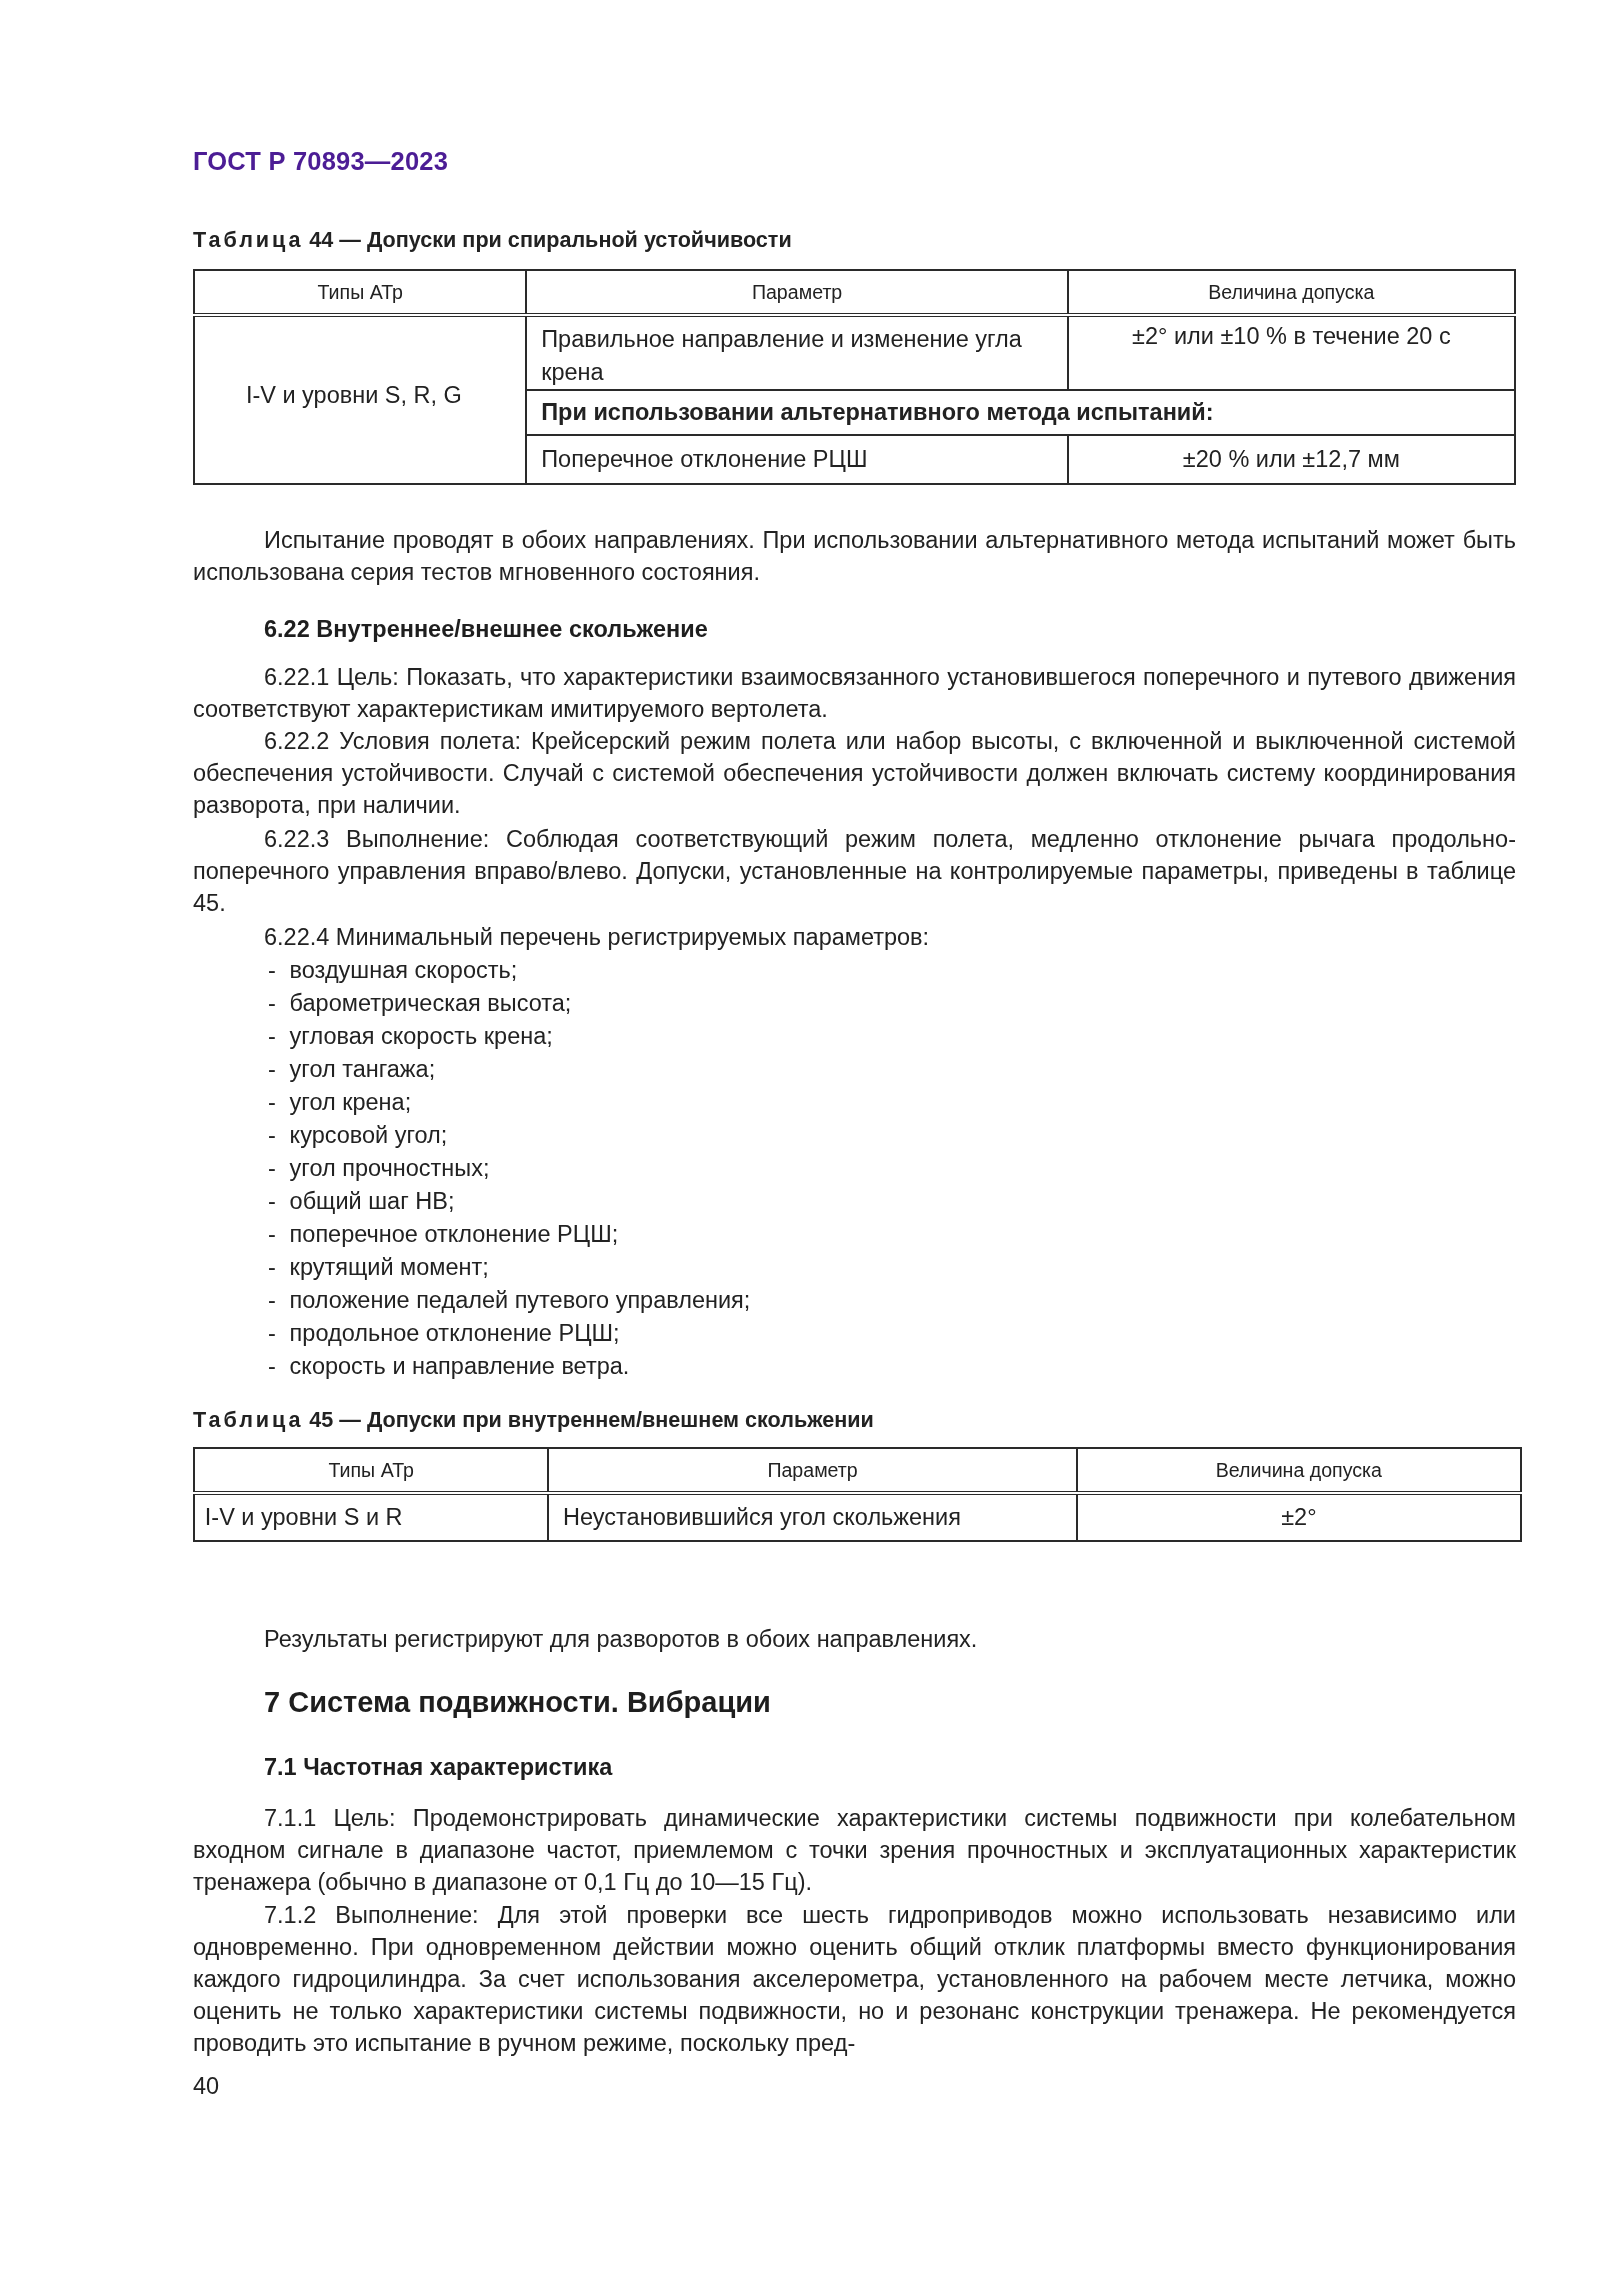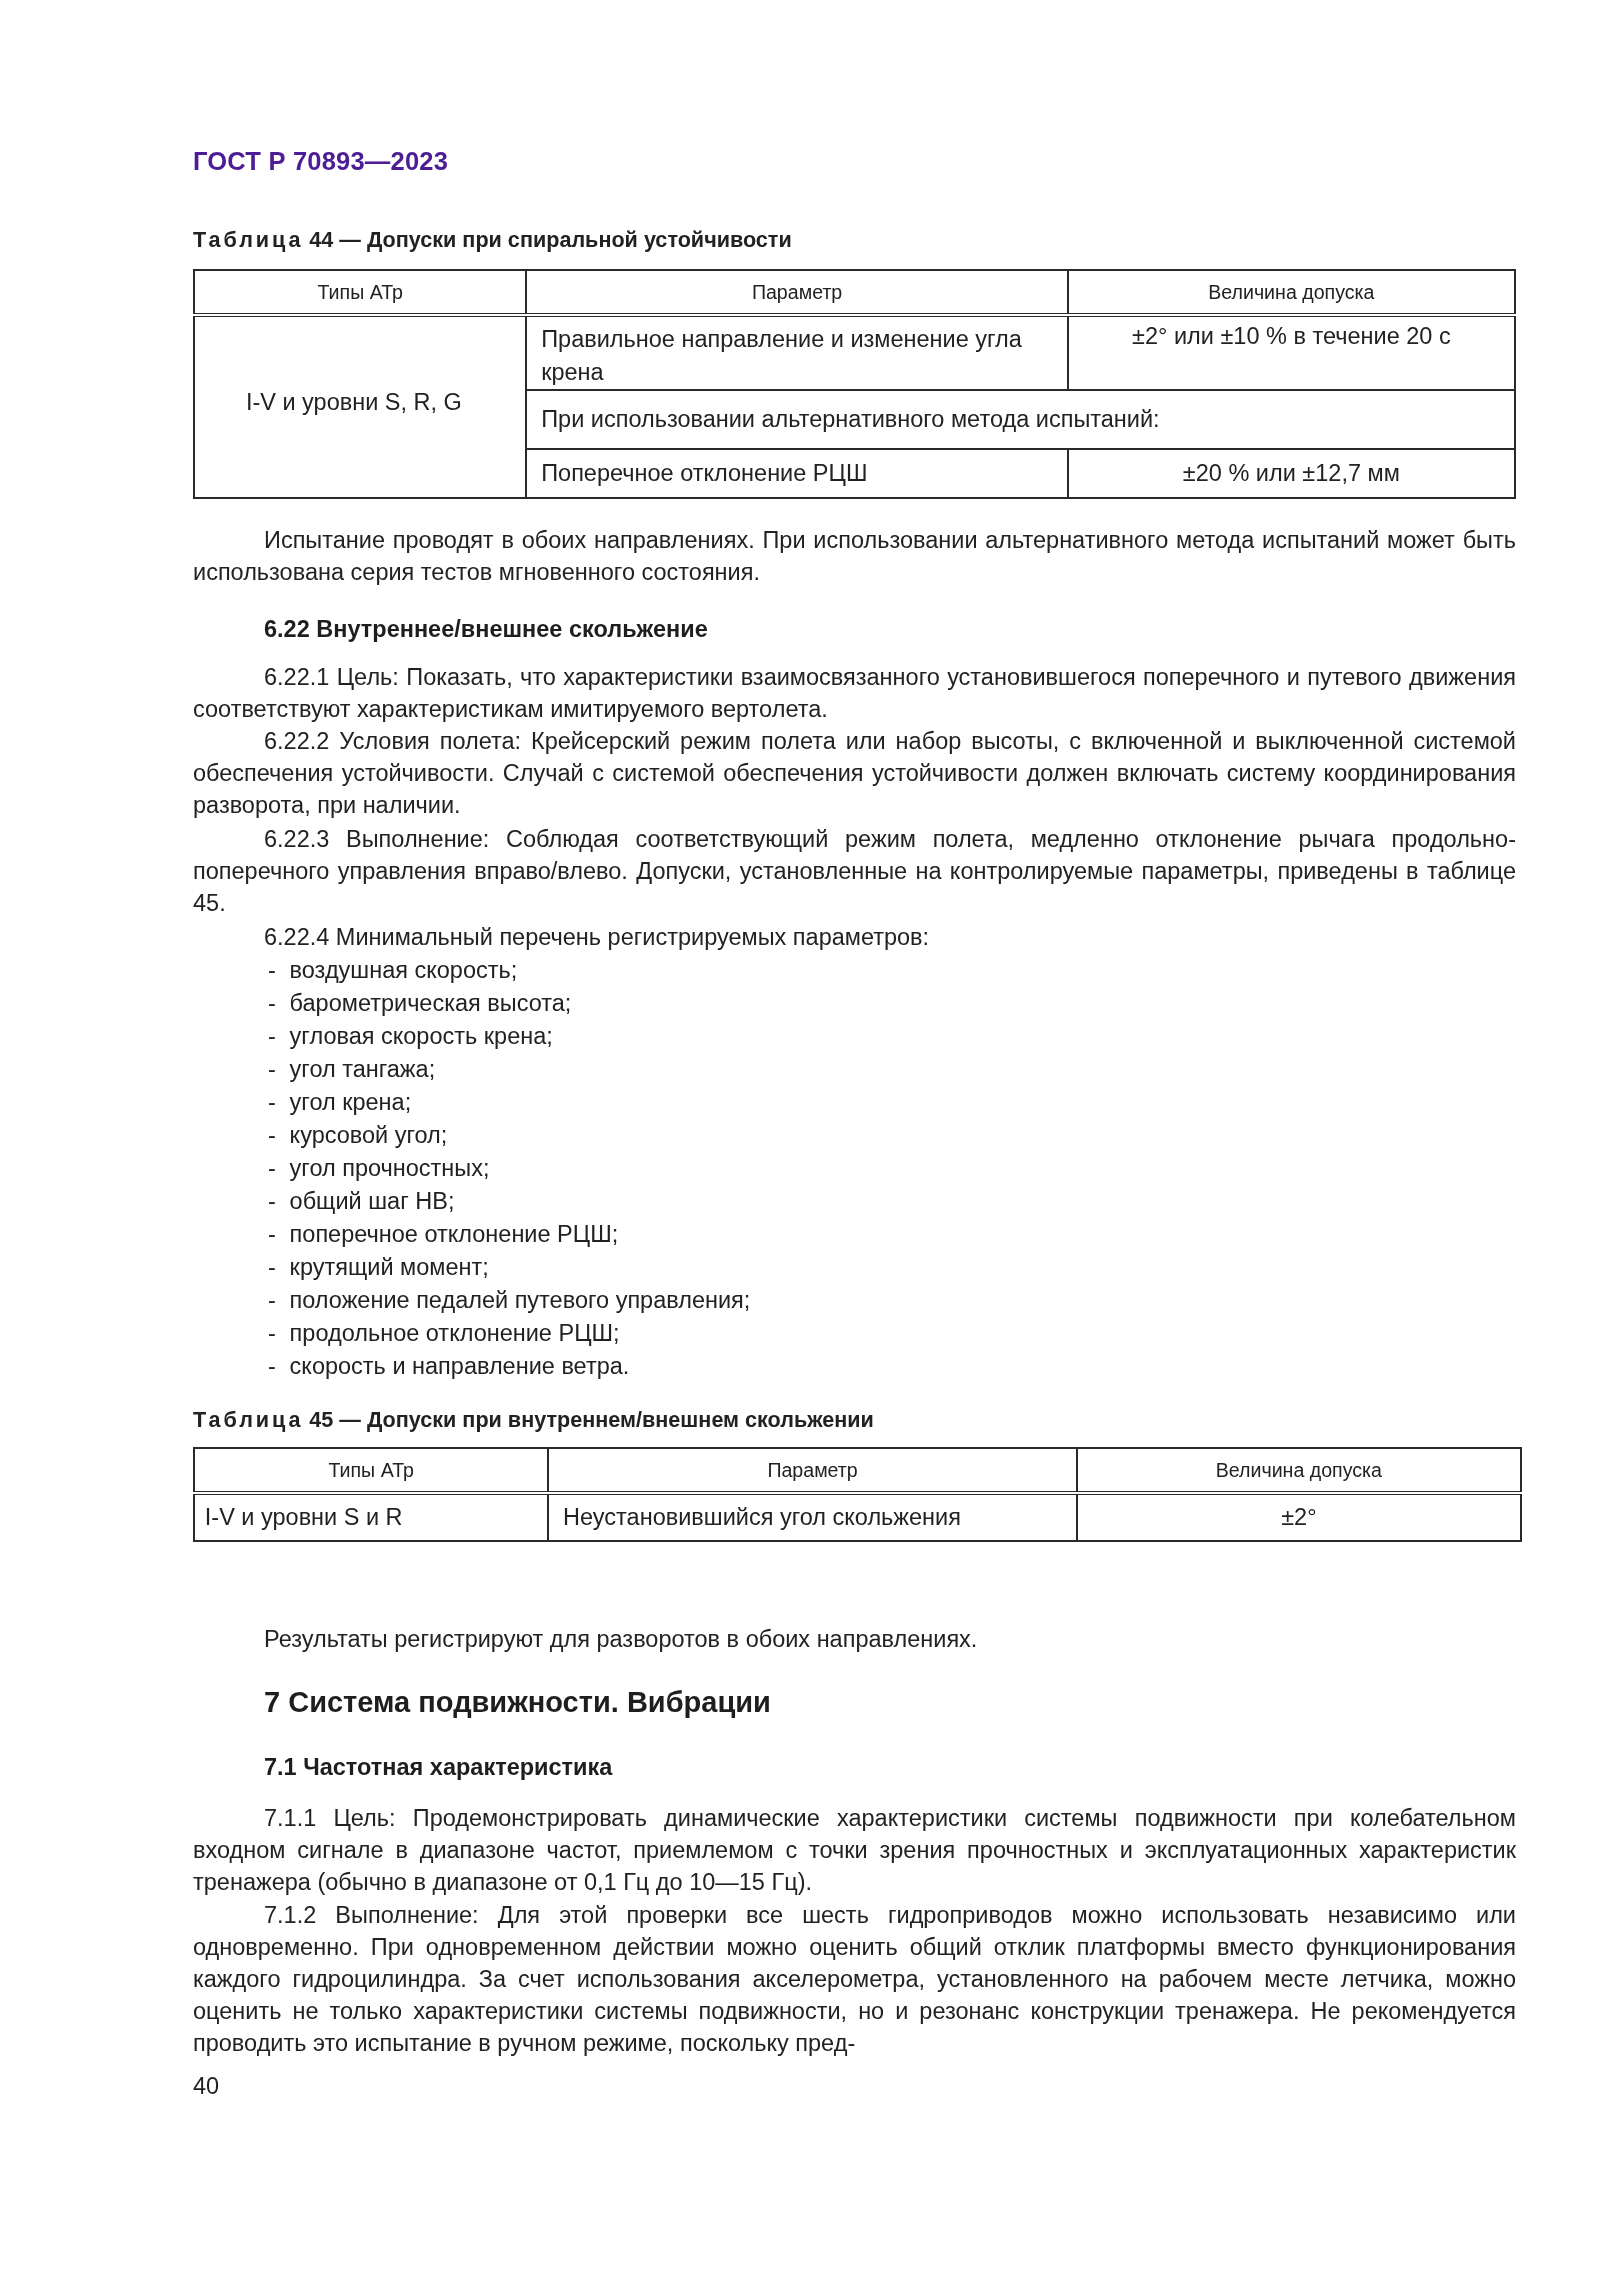--- a/index.html
+++ b/index.html
@@ -48,21 +48,21 @@
         <th>Параметр</th>
         <th>Величина допуска</th>
       </tr>
     </thead>
     <tbody>
       <tr style="height:74px;">
         <td rowspan="3" class="mid" style="padding-left:1px; padding-bottom:9.8px;text-align:center;">I-V и уровни S, R, G</td>
         <td style="padding-top:5.9px; line-height:33px;">Правильное направление и изменение угла крена</td>
         <td class="center" style="padding-top:5.9px;">±2° или ±10 % в течение 20 с</td>
       </tr>
-      <tr style="height:59px;">
+      <tr style="height:45px;font-weight:bold;">
         <td colspan="2" class="mid">При использовании альтернативного метода испытаний:</td>
       </tr>
       <tr style="height:49px;">
         <td class="mid">Поперечное отклонение РЦШ</td>
         <td class="center mid">±20 % или ±12,7 мм</td>
       </tr>
     </tbody>
   </table>
 
   <p class="para" style="top:524px;"><span class="ind"></span><span>Испытание проводят в обоих направлениях. При использовании альтернативного метода испытаний может быть использована серия тестов мгновенного состояния.</span></p>

